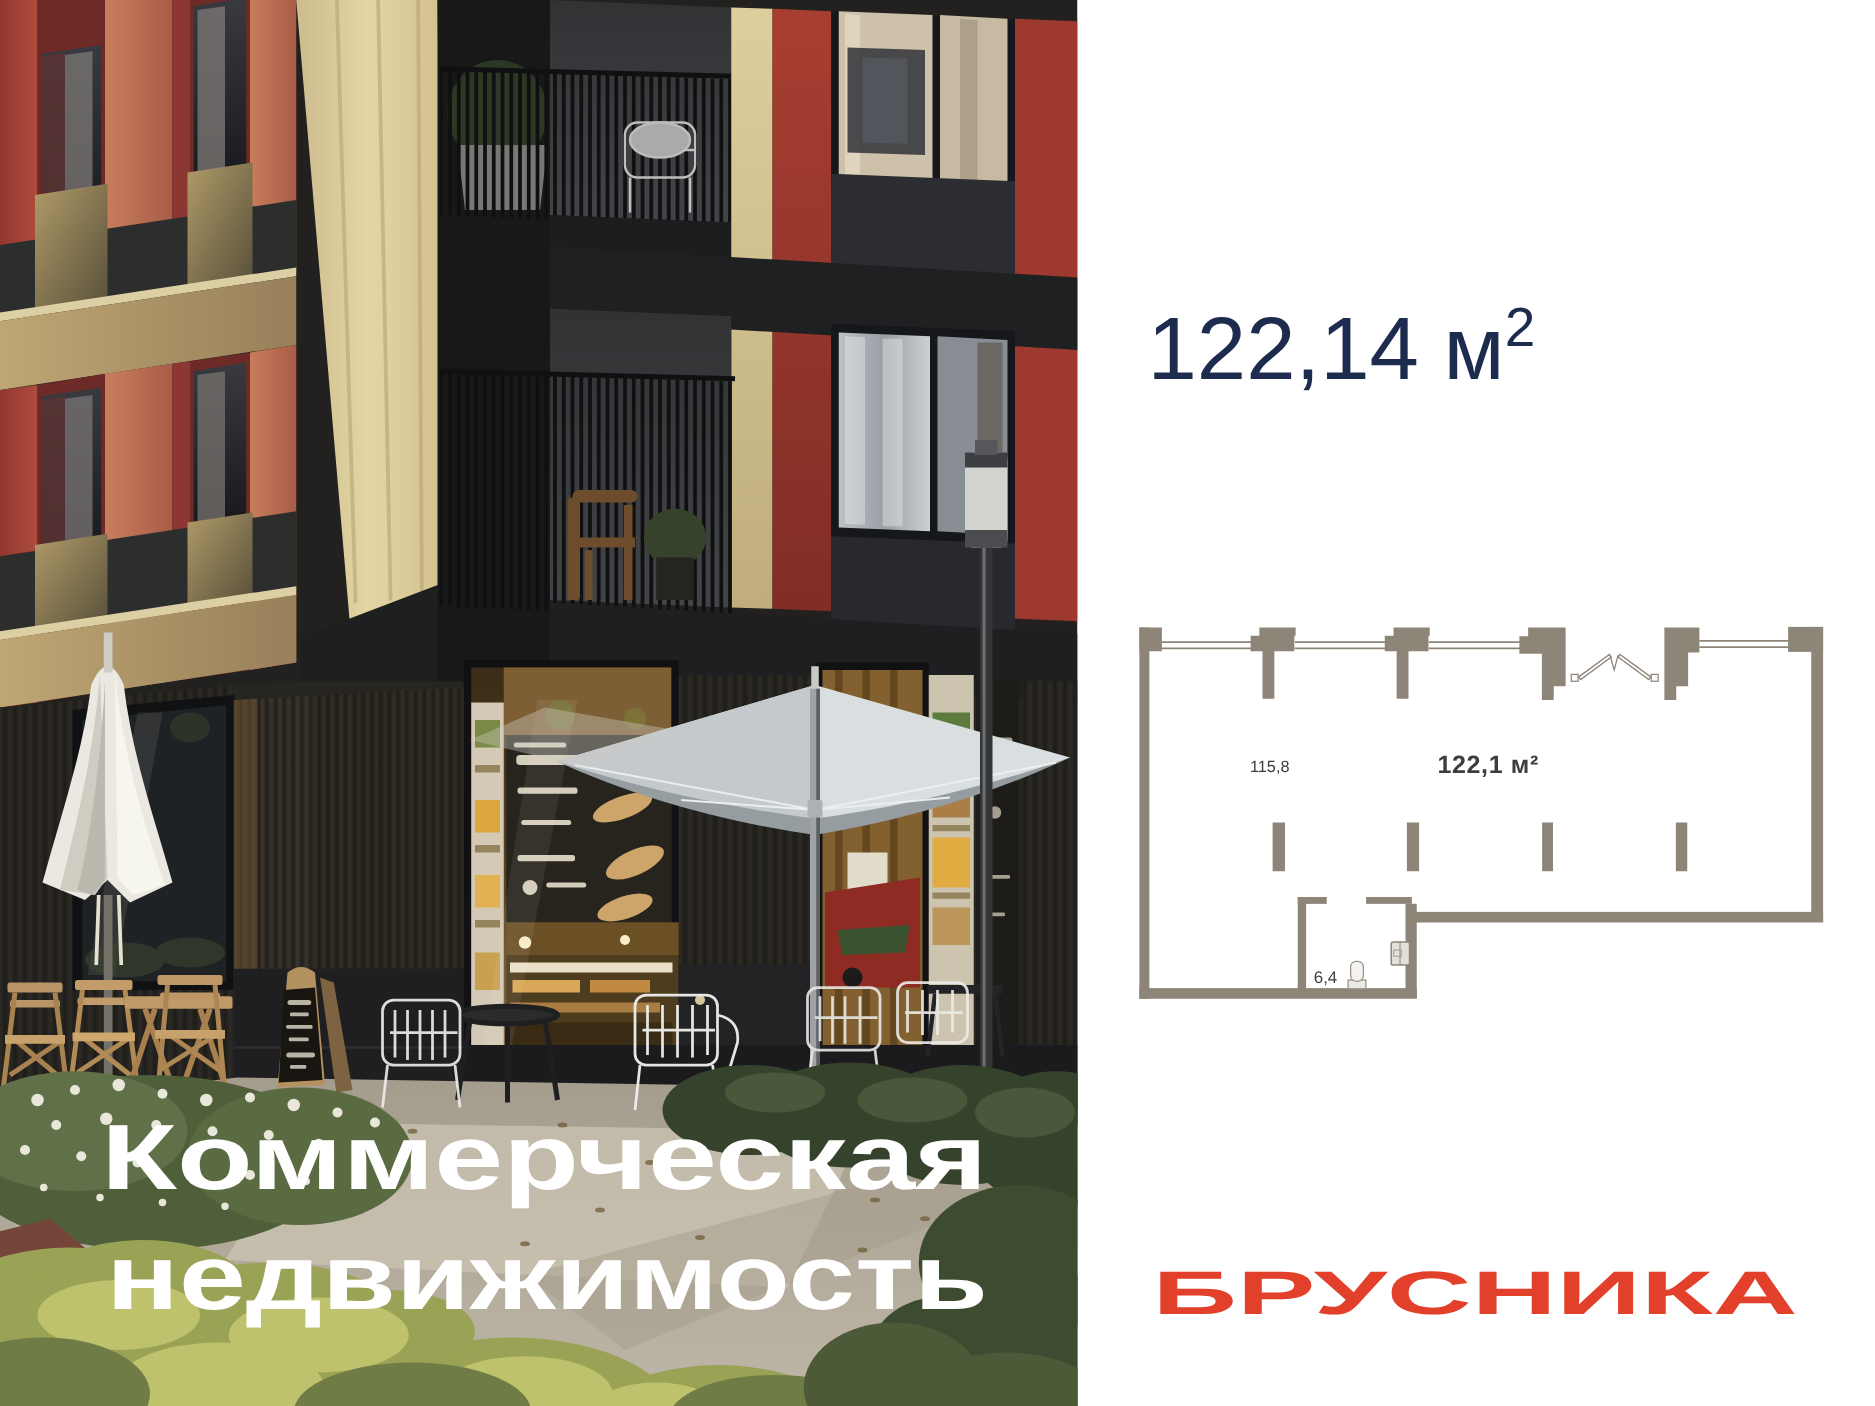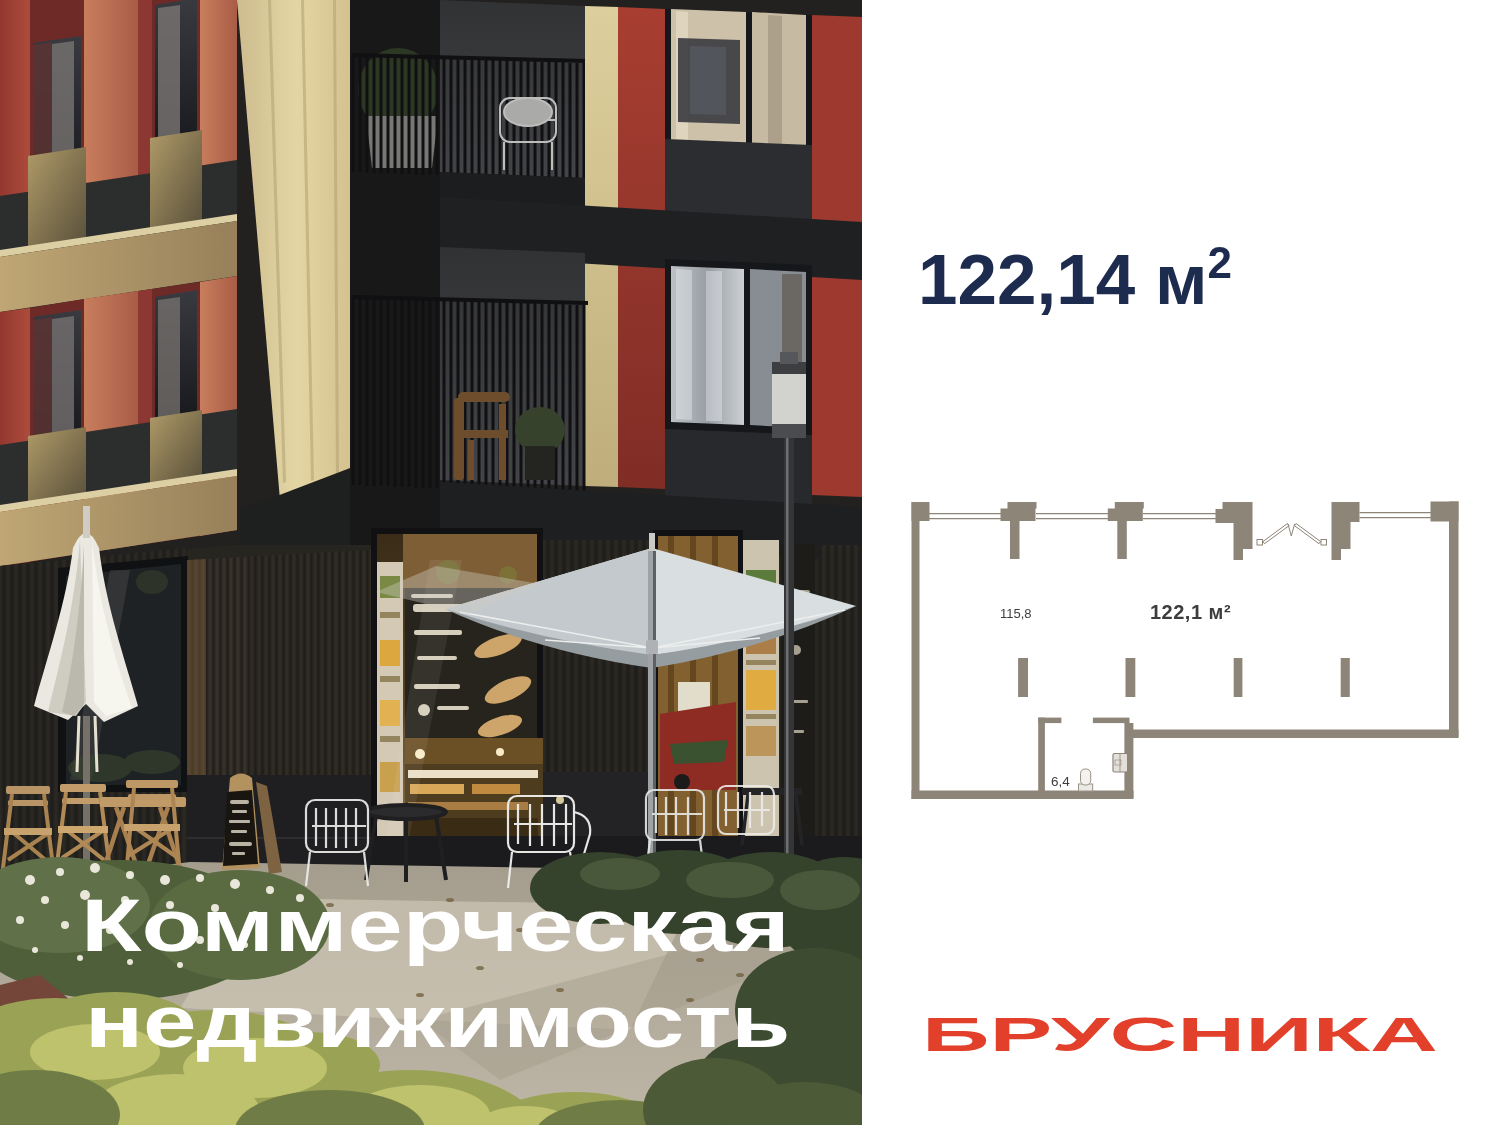--- a/index.html
+++ b/index.html
@@ -1,19 +1,19 @@
 <!DOCTYPE html>
 <html><head>
 <meta charset="utf-8">
 <style>
   html,body{margin:0;padding:0;background:#ffffff;}
   .page{position:relative;width:1500px;height:1125px;overflow:hidden;background:#ffffff;
         font-family:"Liberation Sans", sans-serif;}
   .photo{position:absolute;left:0;top:0;width:862px;height:1125px;overflow:hidden;}
-  .title{position:absolute;left:918px;top:238px;color:#1c2b4e;font-weight:bold;
+  .title{position:absolute;left:918px;top:238px;color:#1c2b4e;font-weight:normal;
          font-size:71px;letter-spacing:0px;}
   .title .sq{font-size:44px;vertical-align:26px;letter-spacing:0;}
   .hl{position:absolute;color:#ffffff;font-weight:bold;font-size:74px;line-height:74px;
       transform-origin:left top;white-space:nowrap;}
   .hl1{left:81px;top:889px;transform:scaleX(1.34);}
   .hl2{left:85px;top:985px;transform:scaleX(1.30);}
 </style>
 </head>
 <body>
 <div class="page">

